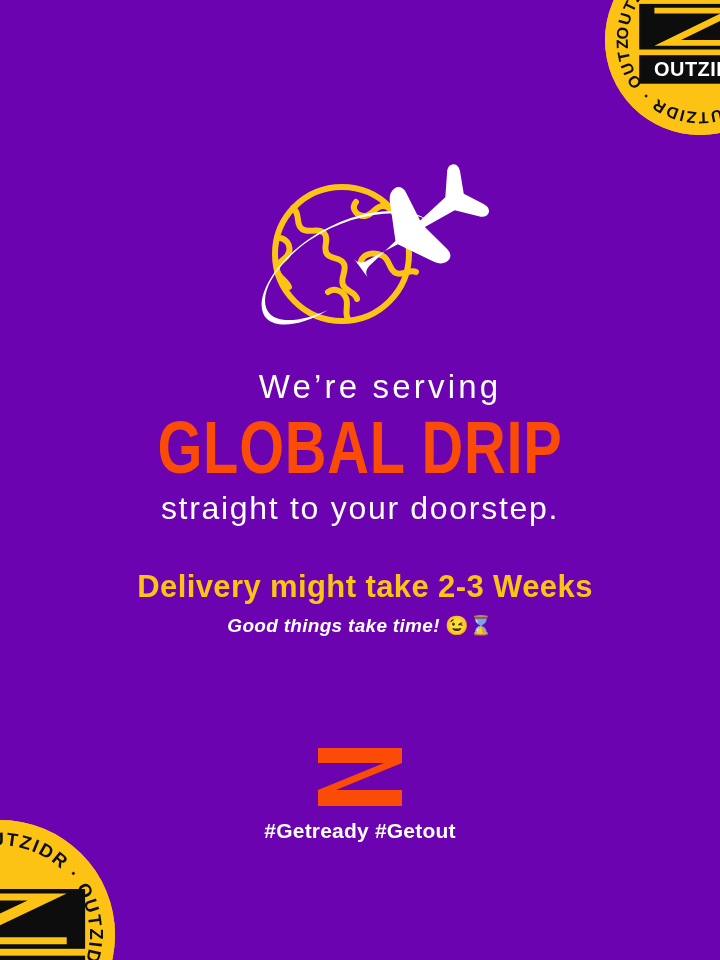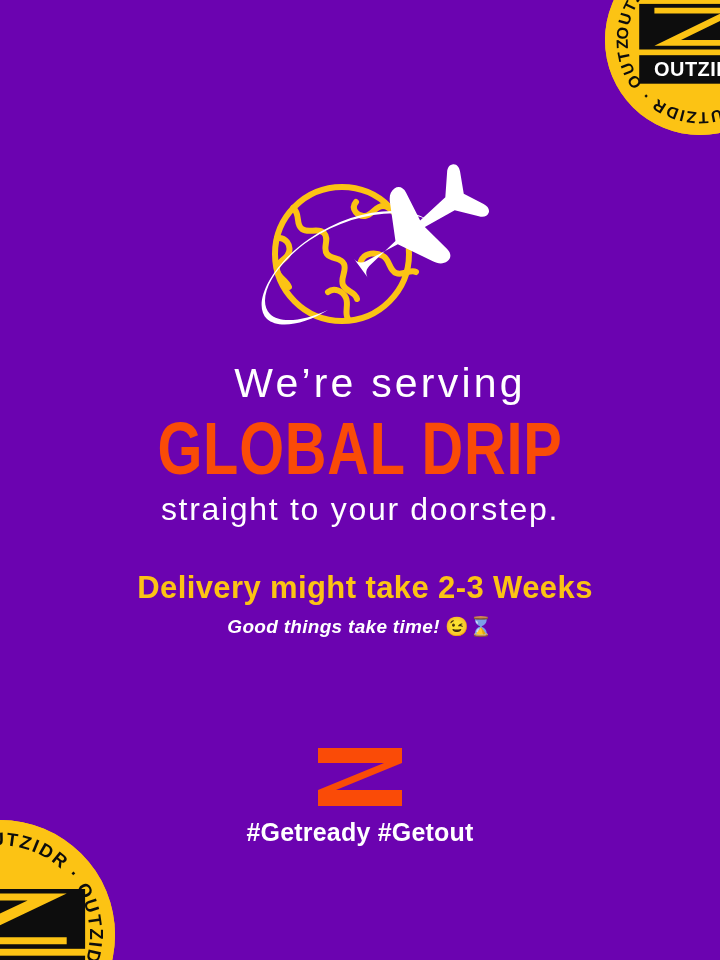--- a/index.html
+++ b/index.html
@@ -50,25 +50,25 @@
   
   .copy {
     position: absolute;
     left: 0;
     top: 362px;
     width: 720px;
     text-align: center;
   }
   .kicker {
     color: #FFFFFF;
-    font-size: 41px;
+    font-size: 33px;
     font-weight: 300;
     letter-spacing: 3.2px;
     line-height: 1;
-    margin: 1px;
+    margin: 8px;
     padding-left: 40px;
   }
   .headline {
     margin: 14px 0 0 0;
     color: #FA4B07;
     font-size: 74px;
     font-weight: 700;
     line-height: 0.84;
     letter-spacing: 1px;
     transform: scaleX(0.78);
@@ -108,21 +108,21 @@
     position: absolute;
     left: 0;
     top: 748px;
     width: 720px;
     text-align: center;
   }
   .zmark { display: block; margin: 0 auto; }
   .hashtags {
     margin: 14px 0 0 0;
     color: #FFFFFF;
-    font-size: 25px;
+    font-size: 21px;
     font-weight: 700;
     letter-spacing: 0.2px;
     line-height: 1;
   }
 </style>
 </head>
 <body>
 
 <div class="poster">
 

